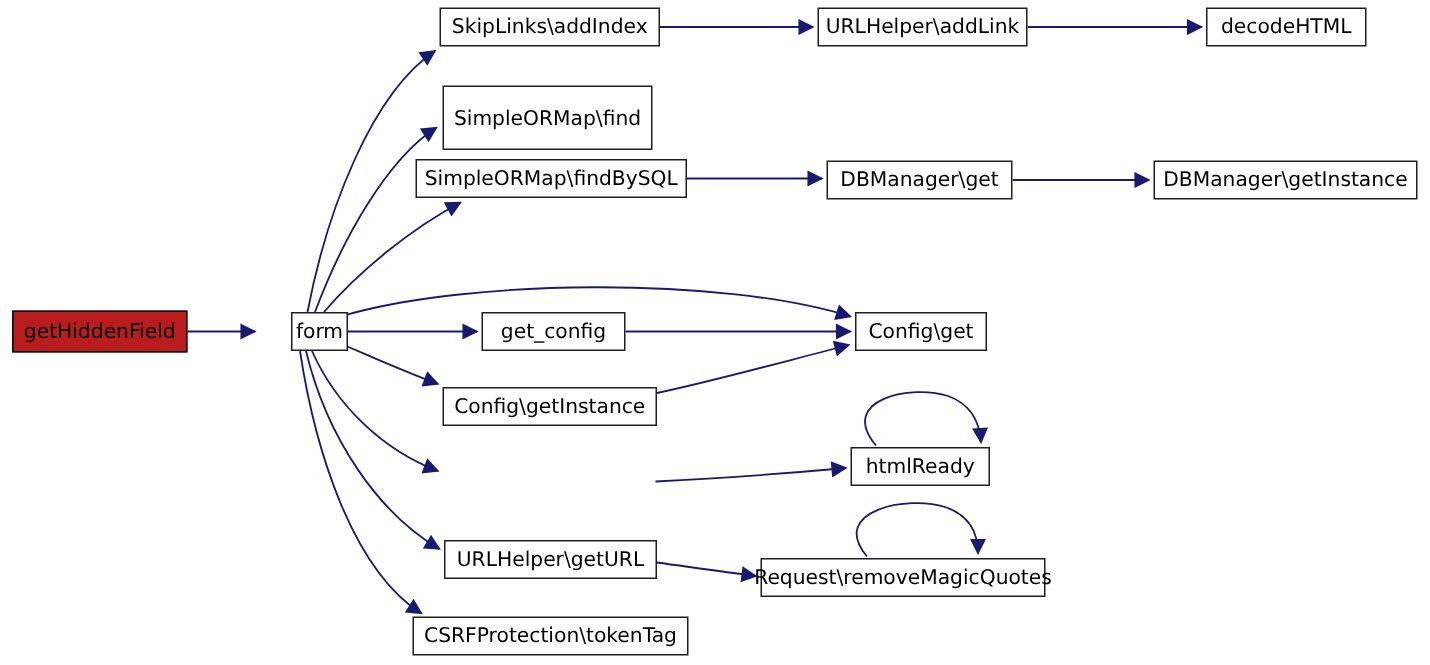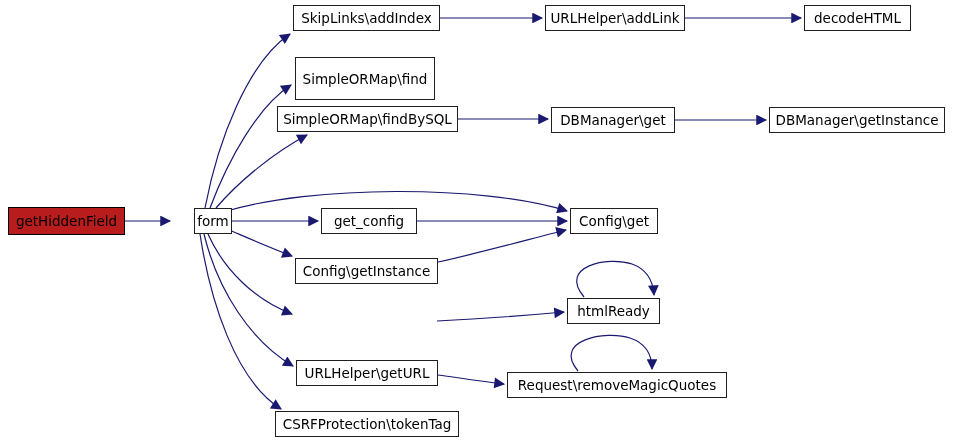--- a/index.html
+++ b/index.html
@@ -88,17 +88,17 @@
 
   <div class="node" style="left:295px; top:258px; width:143px; height:26px;">Config\getInstance</div>
 
   <div class="node" style="left:570px; top:208px; width:88px; height:26px;">Config\get</div>
 
 
   <div class="node" style="left:567px; top:298px; width:93px; height:26px;">htmlReady</div>
 
   <div class="node" style="left:296px; top:360px; width:142px; height:26px;">URLHelper\getURL</div>
 
-  <div class="node" style="left:507px; top:372px; width:220px; height:26px;">Request\removeMagicQuotes</div>
+  <div class="node" style="left:507px; top:372px; width:190px; height:26px;">Request\removeMagicQuotes</div>
 
   <div class="node" style="left:275px; top:411px; width:184px; height:26px;">CSRFProtection\tokenTag</div>
 
 </div>
 
 </body></html>

